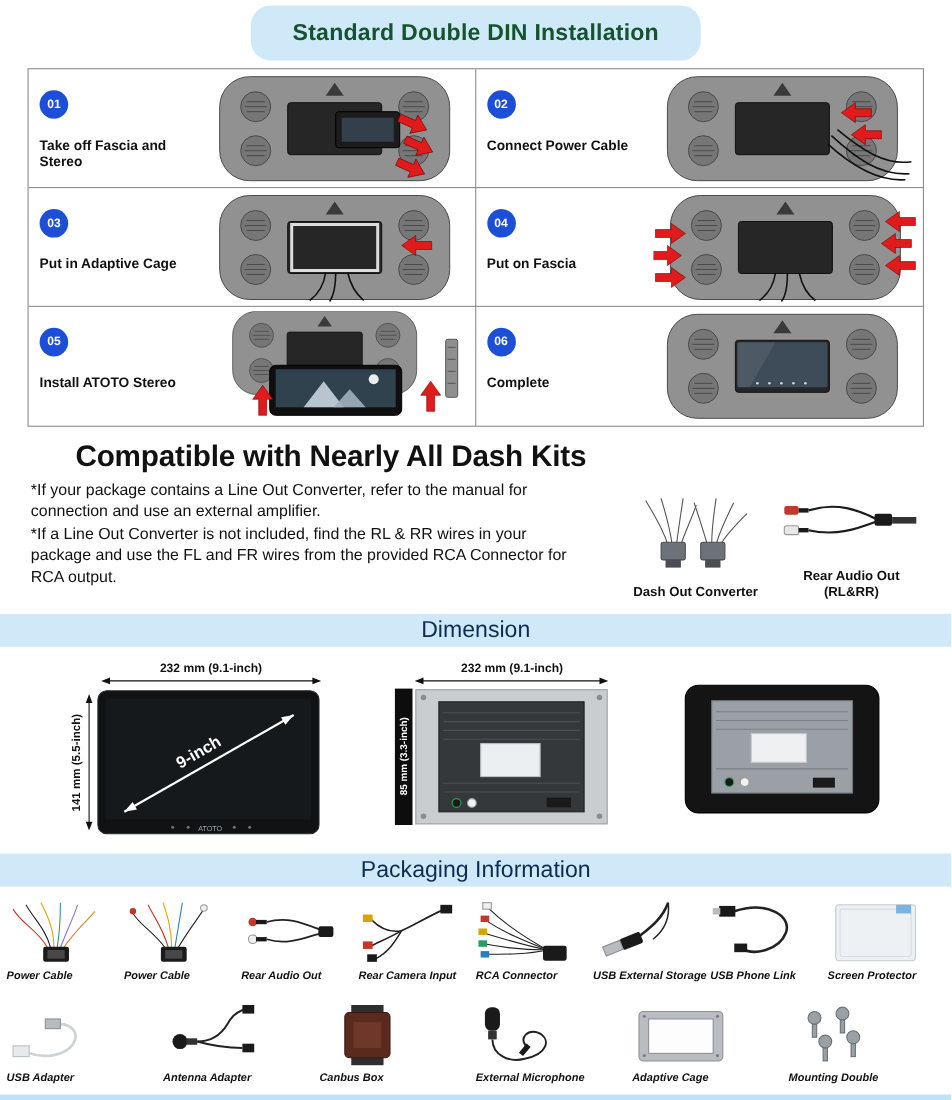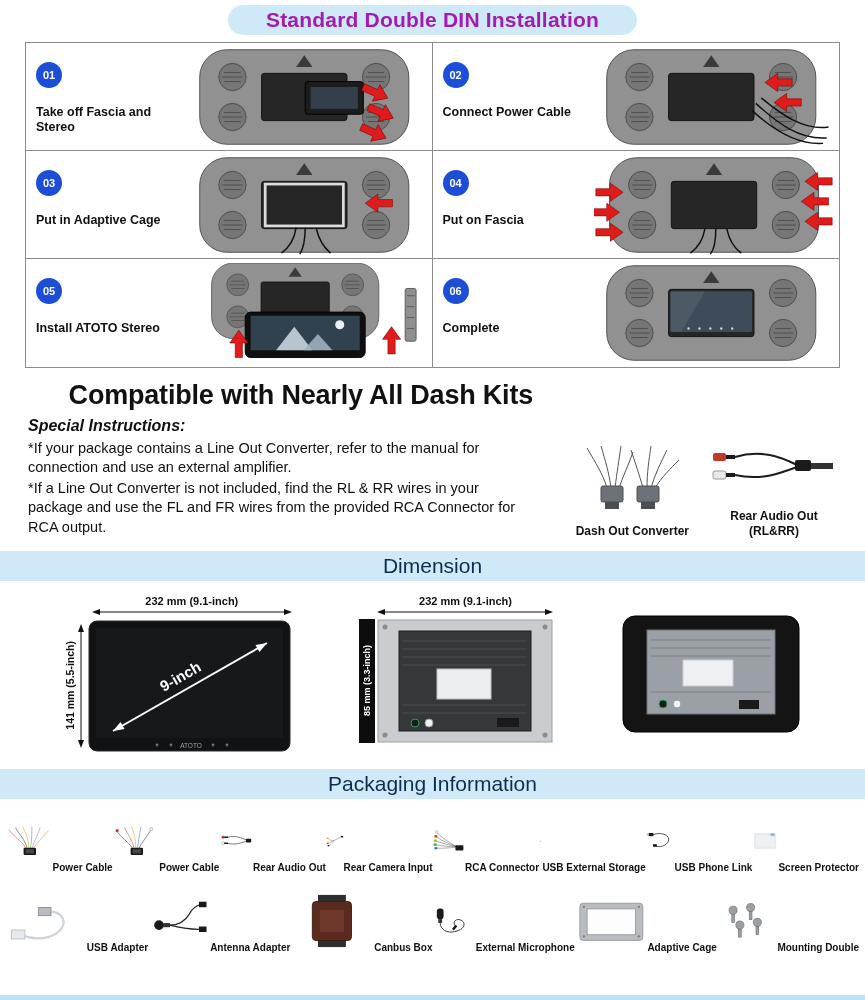--- a/index.html
+++ b/index.html
@@ -5,22 +5,22 @@
   * { box-sizing: border-box; }
   html,body { margin:0; padding:0; }
   body {
     width:865px; height:1000px; overflow:hidden; position:relative;
     background:#fff; color:#111;
     font-family:"Liberation Sans", sans-serif;
   }
   
   .header-wrap { display:flex; justify-content:center; padding-top:5px; }
   .title-pill {
-    background:#cfe9f9; color:#a21caf; font-weight:bold; font-size:21px;
-    padding:3px 38px; border-radius:18px; letter-spacing:.2px;
+    background:#cfe9f9; color:#14532d; font-weight:bold; font-size:21px;
+    padding:13px 38px; border-radius:18px; letter-spacing:.2px;
   }
   
   .steps-grid {
     margin:7px 25px 0; border:1px solid #8c8c8c;
     display:grid; grid-template-columns:1fr 1fr;
   }
   .step-cell {
     height:108px; display:flex; align-items:center; padding:4px 4px 4px 10px;
     border-bottom:1px solid #8c8c8c; border-right:1px solid #8c8c8c;
   }
@@ -59,21 +59,21 @@
   .dim-vwrap { display:flex; align-items:center; gap:1px; }
   .dim-vlabel { writing-mode:vertical-rl; transform:rotate(180deg); font-size:10.5px; font-weight:bold; }
   .dim-vstrip {
     width:16px; height:124px; background:#0d0d0d; color:#fff;
     display:flex; align-items:center; justify-content:center;
   }
   .dim-vstrip span { writing-mode:vertical-rl; transform:rotate(180deg); font-size:9px; font-weight:bold; }
   
   .pack-row { display:flex; justify-content:space-between; padding:10px 6px 0; }
   .pack-row-2 { padding-top:16px; }
-  .pack-item { display:flex; align-items:flex-end; flex:1; min-width:0; }
+  .pack-item { display:flex; flex-direction:column; align-items:flex-start; flex:1; min-width:0;font-style:italic; }
   .pack-icon { width:88px; height:64px; }
   .pack-label { font-size:10px; font-weight:bold; white-space:nowrap; margin-top:2px; }
   .bottom-strip { position:absolute; left:0; right:0; bottom:0; height:5px; background:#bfe3f5; }
   svg { display:block; }
   text { font-family:"Liberation Sans", sans-serif; }
 </style>
 </head>
 <body>
 
 <svg style="position:absolute;width:0;height:0" aria-hidden="true">
@@ -217,21 +217,20 @@
         <circle cx="138" cy="72" r="1.3" fill="#cfd6dc"></circle>
         <circle cx="150" cy="72" r="1.3" fill="#cfd6dc"></circle>
       </svg>
     </div>
   </div>
 </div>
 
 <div class="compat">
   <div class="compat-left">
     <h2 class="compat-title">Compatible with Nearly All Dash Kits</h2>
-    <div class="compat-sub">Special Instructions:</div>
     <p>*If your package contains a Line Out Converter, refer to the manual for connection and use an external amplifier.</p>
     <p>*If a Line Out Converter is not included, find the RL &amp; RR wires in your package and use the FL and FR wires from the provided RCA Connector for RCA output.</p>
   </div>
   <div class="compat-right">
     <div class="compat-fig">
       <svg width="110" height="76" viewBox="0 0 110 76">
         <path d="M30 46 C 26 32, 18 20, 10 6" stroke="#555" fill="none"></path>
         <path d="M34 46 C 32 30, 28 18, 24 4" stroke="#555" fill="none"></path>
         <path d="M38 46 C 40 30, 42 18, 44 4" stroke="#555" fill="none"></path>
         <path d="M42 46 C 46 34, 52 22, 56 10" stroke="#555" fill="none"></path>

